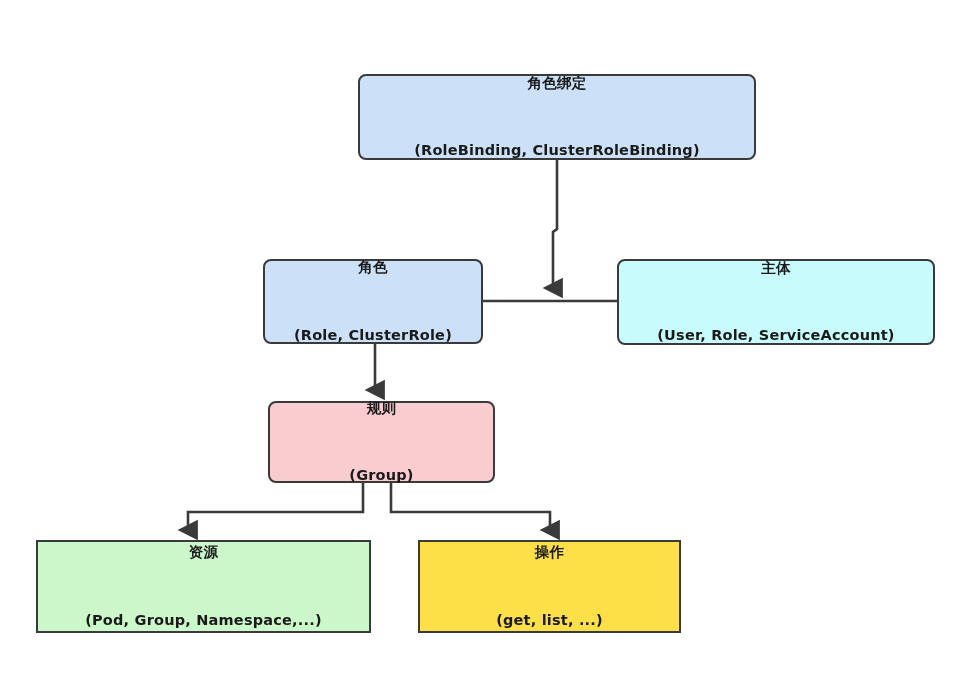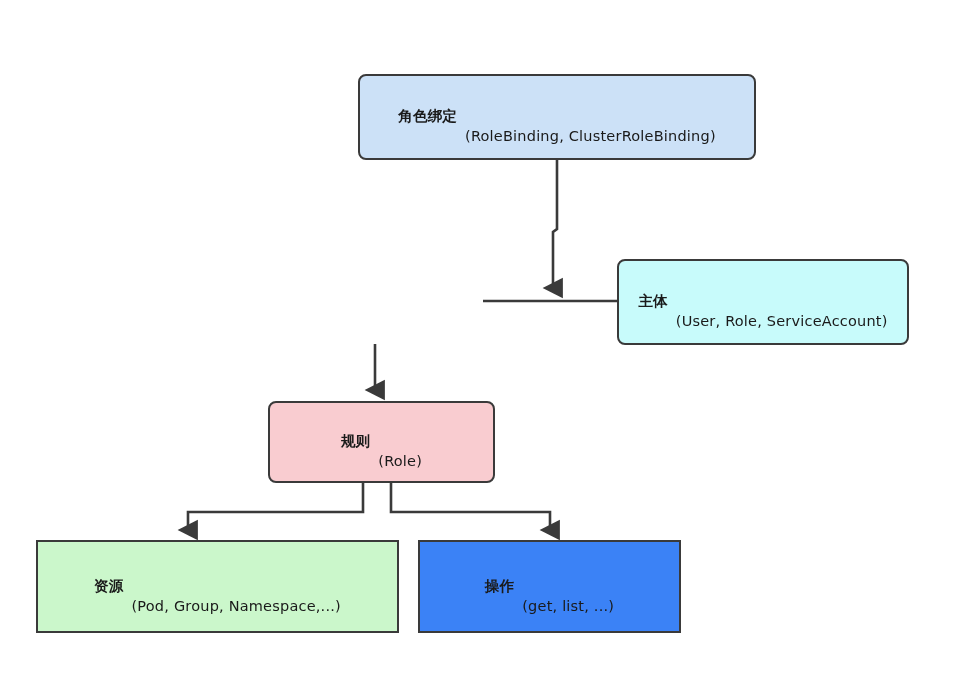--- a/index.html
+++ b/index.html
@@ -23,37 +23,37 @@
     left: 0;
     top: 0;
     width: 957px;
     height: 680px;
     pointer-events: none;
   }
   .node {
     position: absolute;
     box-sizing: border-box;
     display: flex;
-    flex-direction: row;
+    flex-direction: column;
     align-items: center;
     justify-content: center;
     text-align: center;
     border: 2px solid #3a3a3a;
     color: #1a1a1a;
     line-height: 1.32;
     letter-spacing: 0.2px;
     gap: 8px;
   }
   .node .title {
     font-size: 14.5px;
     font-weight: 700;
   }
   .node .subtitle {
     font-size: 14.5px;
-    font-weight: 400;
+    font-weight: 700;
     white-space: nowrap;
     margin-top: 40px;
   }
   .rounded {
     border-radius: 8px;
   }
   .square {
     border-radius: 0;
   }
 </style>
@@ -88,34 +88,38 @@
     <g>
       <path d="M 391 483 L 391 512 L 550 512 L 550 530" fill="none" stroke="#3a3a3a" stroke-width="2.6" marker-end="url(#arrowhead)"></path>
     </g>
   </svg>
 
   <div class="node rounded" id="n-rolebinding" style="left: 358px; top: 74px; width: 398px; height: 86px; background: rgb(204, 225, 247); border-color: rgb(58, 58, 58);">
     <div class="title">角色绑定</div>
     <div class="subtitle">(RoleBinding, ClusterRoleBinding)</div>
   </div>
 
+  <div class="node rounded" id="n-role" style="left: 263px; top: 259px; width: 220px; height: 85px; background: rgb(204, 225, 247); border-color: rgb(58, 58, 58);">
+    <div class="title">角色</div>
+    <div class="subtitle">(Role, ClusterRole)</div>
+  </div>
 
-  <div class="node rounded" id="n-subject" style="left: 617px; top: 259px; width: 292px; height: 86px; background: rgb(200, 251, 251); border-color: rgb(58, 58, 58);">
+  <div class="node rounded" id="n-subject" style="left: 617px; top: 259px; width: 318px; height: 86px; background: rgb(200, 251, 251); border-color: rgb(58, 58, 58);">
     <div class="title">主体</div>
     <div class="subtitle">(User, Role, ServiceAccount)</div>
   </div>
 
   <div class="node rounded" id="n-rules" style="left: 268px; top: 401px; width: 227px; height: 82px; background: rgb(249, 204, 208); border-color: rgb(58, 58, 58); justify-content: center;">
     <div class="title">规则</div>
-    <div class="subtitle">(Role)</div>
+    <div class="subtitle">(Group)</div>
   </div>
 
-  <div class="node square" id="n-resources" style="left: 36px; top: 540px; width: 363px; height: 93px; background: rgb(203, 247, 203); border-color: rgb(58, 58, 58);">
+  <div class="node square" id="n-resources" style="left: 36px; top: 540px; width: 335px; height: 93px; background: rgb(203, 247, 203); border-color: rgb(58, 58, 58);">
     <div class="title">资源</div>
     <div class="subtitle">(Pod, Group, Namespace,...)</div>
   </div>
 
-  <div class="node square" id="n-verbs" style="left: 418px; top: 540px; width: 263px; height: 93px; background: #3b82f6; border-color: rgb(58, 58, 58);">
+  <div class="node square" id="n-verbs" style="left: 418px; top: 540px; width: 263px; height: 93px; background: #fde047; border-color: rgb(58, 58, 58);">
     <div class="title">操作</div>
     <div class="subtitle">(get, list, ...)</div>
   </div>
 
 </div>
 
 </body></html>

